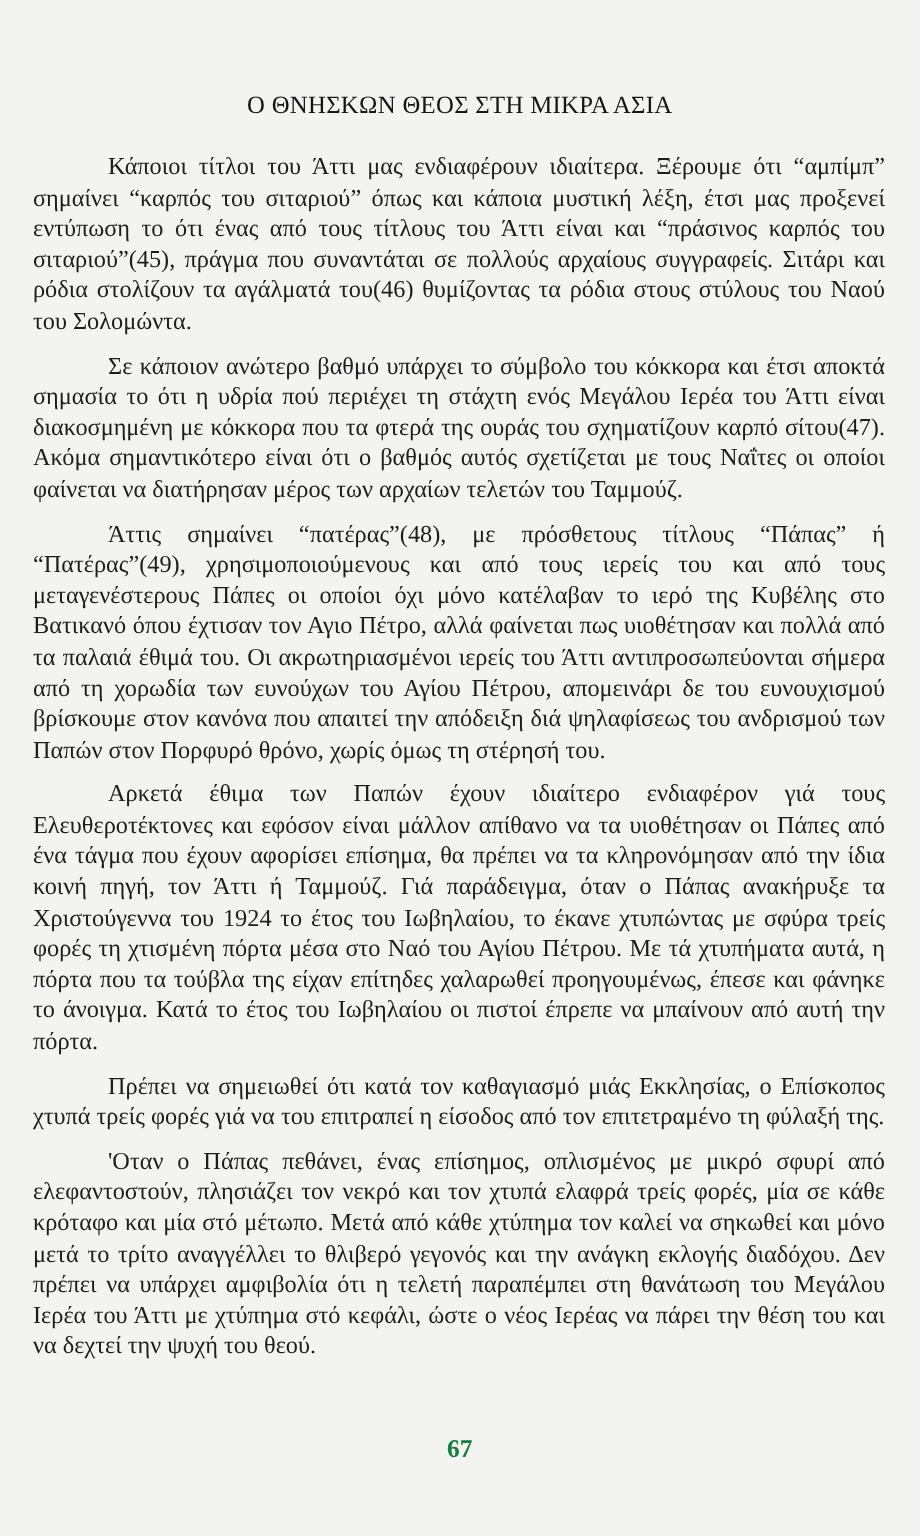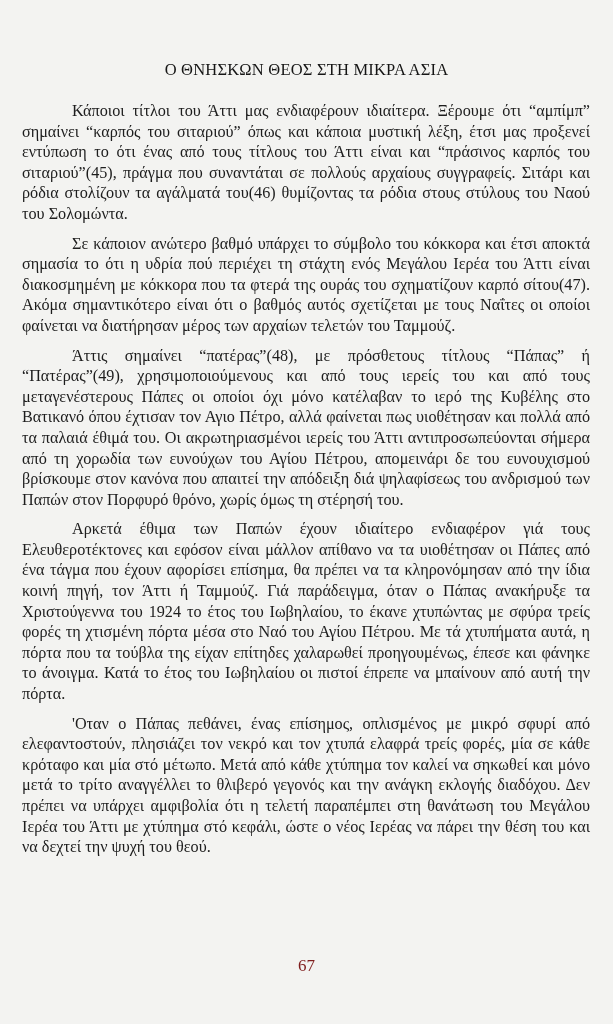--- a/index.html
+++ b/index.html
@@ -17,31 +17,32 @@
     color: #151515;
   }
   .body {
     position: absolute; top: 77px; left: 22px; width: 568px;
     font-size: 16.2px; line-height: 20.6px; text-align: justify;
   }
   .body p { margin: 0 0 9px 0; text-indent: 50px; hyphens: none; }
   .body p.cont { text-indent: 0; }
   .folio {
     position: absolute; top: 932px; left: 0; width: 613px;
-    text-align: center; font-size: 17px; font-weight: normal; color: #7f1d1d;
+    text-align: center; font-size: 17px; font-weight: bold; color: #15803d;
   }
 </style>
 </head>
 <body>
 
 <div class="page">
   <div class="running-head">Ο ΘΝΗΣΚΩΝ ΘΕΟΣ ΣΤΗ ΜΙΚΡΑ ΑΣΙΑ</div>
 
   <div class="body">
     <p>Κάποιοι τίτλοι του Άττι μας ενδιαφέρουν ιδιαίτερα. Ξέρουμε ότι “αμπίμπ” σημαίνει “καρπός του σιταριού” όπως και κάποια μυστική λέξη, έτσι μας προξενεί εντύπωση το ότι ένας από τους τίτλους του Άττι είναι και “πράσινος καρπός του σιταριού”(45), πράγμα που συναντάται σε πολλούς αρχαίους συγγραφείς. Σιτάρι και ρόδια στολίζουν τα αγάλματά του(46) θυμίζοντας τα ρόδια στους στύλους του Ναού του Σολομώντα.</p>
     <p>Σε κάποιον ανώτερο βαθμό υπάρχει το σύμβολο του κόκκορα και έτσι αποκτά σημασία το ότι η υδρία πού περιέχει τη στάχτη ενός Μεγάλου Ιερέα του Άττι είναι διακοσμημένη με κόκκορα που τα φτερά της ουράς του σχηματίζουν καρπό σίτου(47). Ακόμα σημαντικότερο είναι ότι ο βαθμός αυτός σχετίζεται με τους Ναΐτες οι οποίοι φαίνεται να διατήρησαν μέρος των αρχαίων τελετών του Ταμμούζ.</p>
     <p>Άττις σημαίνει “πατέρας”(48), με πρόσθετους τίτλους “Πάπας” ή “Πατέρας”(49), χρησιμοποιούμενους και από τους ιερείς του και από τους μεταγενέστερους Πάπες οι οποίοι όχι μόνο κατέλαβαν το ιερό της Κυβέλης στο Βατικανό όπου έχτισαν τον Αγιο Πέτρο, αλλά φαίνεται πως υιοθέτησαν και πολλά από τα παλαιά έθιμά του. Οι ακρωτηριασμένοι ιερείς του Άττι αντιπροσωπεύονται σήμερα από τη χορωδία των ευνούχων του Αγίου Πέτρου, απομεινάρι δε του ευνουχισμού βρίσκουμε στον κανόνα που απαιτεί την απόδειξη διά ψηλαφίσεως του ανδρισμού των Παπών στον Πορφυρό θρόνο, χωρίς όμως τη στέρησή του.</p>
     <p>Αρκετά έθιμα των Παπών έχουν ιδιαίτερο ενδιαφέρον γιά τους Ελευθεροτέκτονες και εφόσον είναι μάλλον απίθανο να τα υιοθέτησαν οι Πάπες από ένα τάγμα που έχουν αφορίσει επίσημα, θα πρέπει να τα κληρονόμησαν από την ίδια κοινή πηγή, τον Άττι ή Ταμμούζ. Γιά παράδειγμα, όταν ο Πάπας ανακήρυξε τα Χριστούγεννα του 1924 το έτος του Ιωβηλαίου, το έκανε χτυπώντας με σφύρα τρείς φορές τη χτισμένη πόρτα μέσα στο Ναό του Αγίου Πέτρου. Με τά χτυπήματα αυτά, η πόρτα που τα τούβλα της είχαν επίτηδες χαλαρωθεί προηγουμένως, έπεσε και φάνηκε το άνοιγμα. Κατά το έτος του Ιωβηλαίου οι πιστοί έπρεπε να μπαίνουν από αυτή την πόρτα.</p>
+    <p>Πρέπει να σημειωθεί ότι κατά τον καθαγιασμό μιάς Εκκλησίας, ο Επίσκοπος χτυπά τρείς φορές γιά να του επιτραπεί η είσοδος από τον επιτετραμένο τη φύλαξή της.</p>
     <p>'Οταν ο Πάπας πεθάνει, ένας επίσημος, οπλισμένος με μικρό σφυρί από ελεφαντοστούν, πλησιάζει τον νεκρό και τον χτυπά ελαφρά τρείς φορές, μία σε κάθε κρόταφο και μία στό μέτωπο. Μετά από κάθε χτύπημα τον καλεί να σηκωθεί και μόνο μετά το τρίτο αναγγέλλει το θλιβερό γεγονός και την ανάγκη εκλογής διαδόχου. Δεν πρέπει να υπάρχει αμφιβολία ότι η τελετή παραπέμπει στη θανάτωση του Μεγάλου Ιερέα του Άττι με χτύπημα στό κεφάλι, ώστε ο νέος Ιερέας να πάρει την θέση του και να δεχτεί την ψυχή του θεού.</p>
   </div>
 
   <div class="folio">67</div>
 </div>
 
 </body></html>

